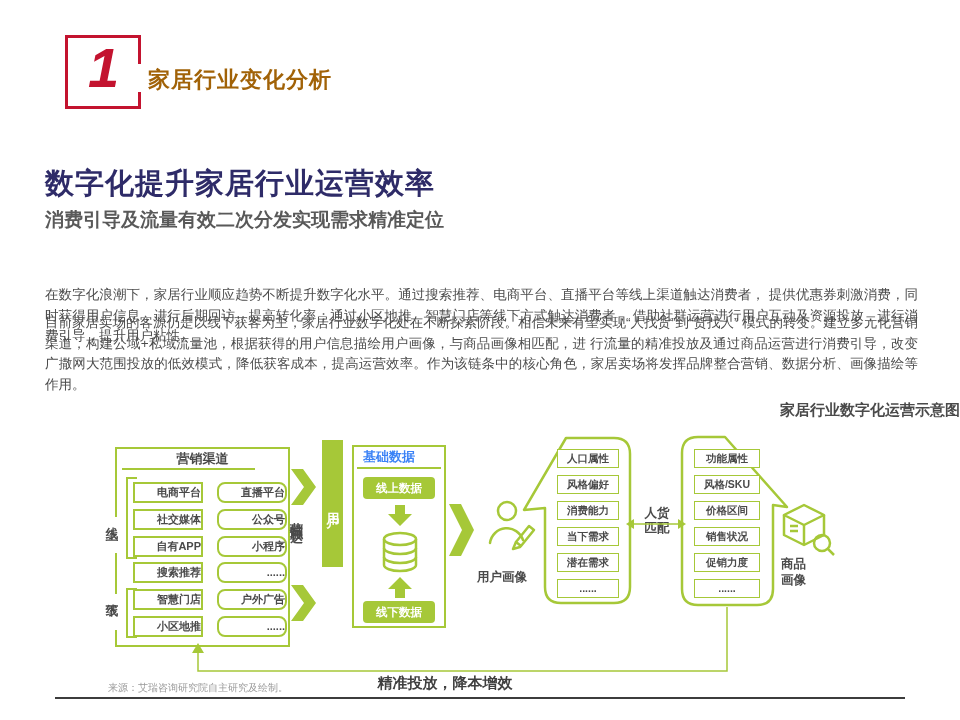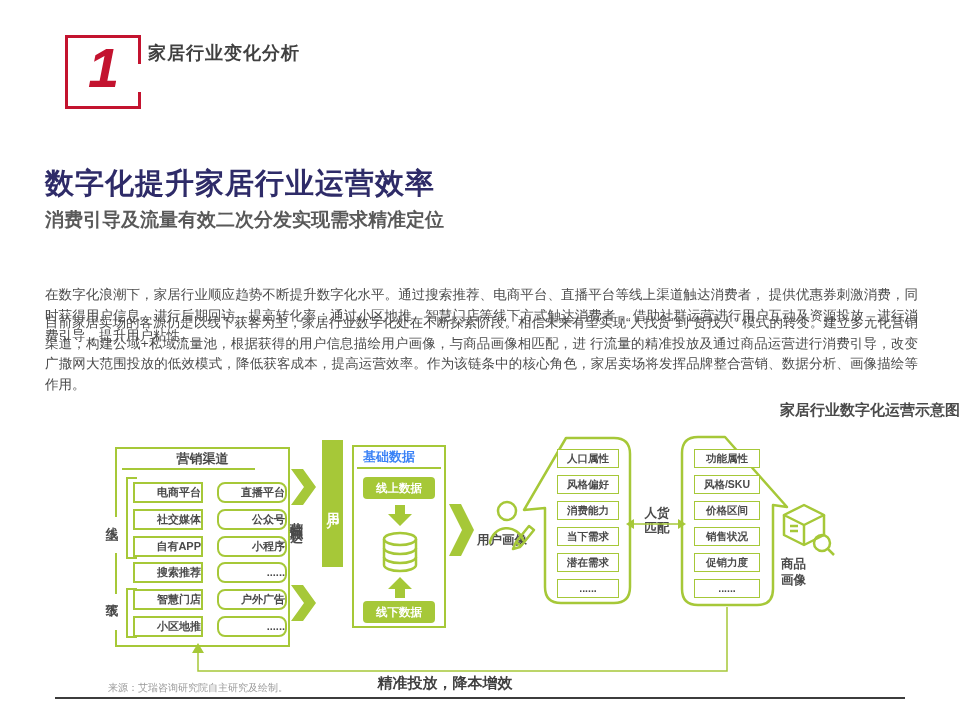--- a/index.html
+++ b/index.html
@@ -4,21 +4,21 @@
 <style>
   * { margin:0; padding:0; box-sizing:border-box; }
   html,body { width:960px; height:720px; }
   body { font-family:"Liberation Sans","DejaVu Sans",sans-serif; background:#ffffff; position:relative; overflow:hidden; }
   .abs { position:absolute; }
 
   
   .sec-box { left:65px; top:35px; width:76px; height:74px; border:3px solid #c3132f; }
   .sec-gap { left:134px; top:64px; width:10px; height:28px; background:#fff; }
   .sec-num { left:88px; top:40px; font-size:56px; font-weight:800; font-style:italic; color:#c3132f; line-height:1; }
-  .sec-title { left:148px; top:41px; font-size:18px; font-weight:bold; color:#404040; letter-spacing:1px; }
+  .sec-title { left:148px; top:65px; font-size:22px; font-weight:bold; color:#a16207; letter-spacing:1px; }
 
   .main-title { left:45px; top:164px; font-size:29px; font-weight:bold; color:#2e2b68; letter-spacing:1px; }
   .subtitle { left:45px; top:207px; font-size:19px; font-weight:bold; color:#595959; }
   .para { left:45px; width:873px; font-size:13.5px; line-height:20.5px; color:#4c4c4c; text-align:justify; }
   .para1 { top:243px;margin-top:42px; }
   .para2 { top:313px; }
 
   .diag-title { left:0; top:401px; width:960px; text-align:right; font-size:15px; font-weight:bold; color:#4a4a4a; }
 
   
@@ -47,21 +47,21 @@
   .base-underline { left:357px; top:467px; width:84px; height:2px; background:#a6c838; }
   .chip-filled { position:absolute; background:#a6c838; border-radius:4px; color:#fff; font-size:11.5px; font-weight:bold; text-align:center; width:72px; height:22px; line-height:22px; left:363px; z-index:2; }
   .cf-top { top:477px; } .cf-bot { top:601px; }
 
   
   .bchip { position:absolute; border:1.5px solid #a6c838; background:#fff; color:#4a4a4a; font-size:10.5px; font-weight:bold; text-align:center; height:19px; line-height:16px; z-index:2; }
   .lb { left:557px; width:62px; } .rb { left:694px; width:66px; }
   .br1 { top:449px; } .br2 { top:475px; } .br3 { top:501px; } .br4 { top:527px; } .br5 { top:553px; } .br6 { top:579px; }
 
   .portrait-label { font-size:12.5px; font-weight:bold; color:#4a4a4a; }
-  .user-portrait-label { left:477px; top:532px; }
+  .user-portrait-label { left:477px; top:569px; }
   .product-portrait-label { left:781px; top:556px; line-height:16px; }
 
   .match-label { left:630px; top:506px; width:54px; text-align:center; font-size:12.5px; font-weight:bold; color:#4a4a4a; line-height:15px; z-index:4; }
 
   .footer-label { left:345px; top:674px; width:200px; text-align:center; font-size:15px; font-weight:bold; color:#3f3f3f; }
   .source { left:108px; top:681px; font-size:10px; color:#9a9a9a; }
   .bottom-rule { left:55px; top:697px; width:850px; height:2px; background:#3c3c3c; }
 
   svg.overlay { position:absolute; left:0; top:0; pointer-events:none; z-index:4; }
   .icon-svg { position:absolute; z-index:2; }

